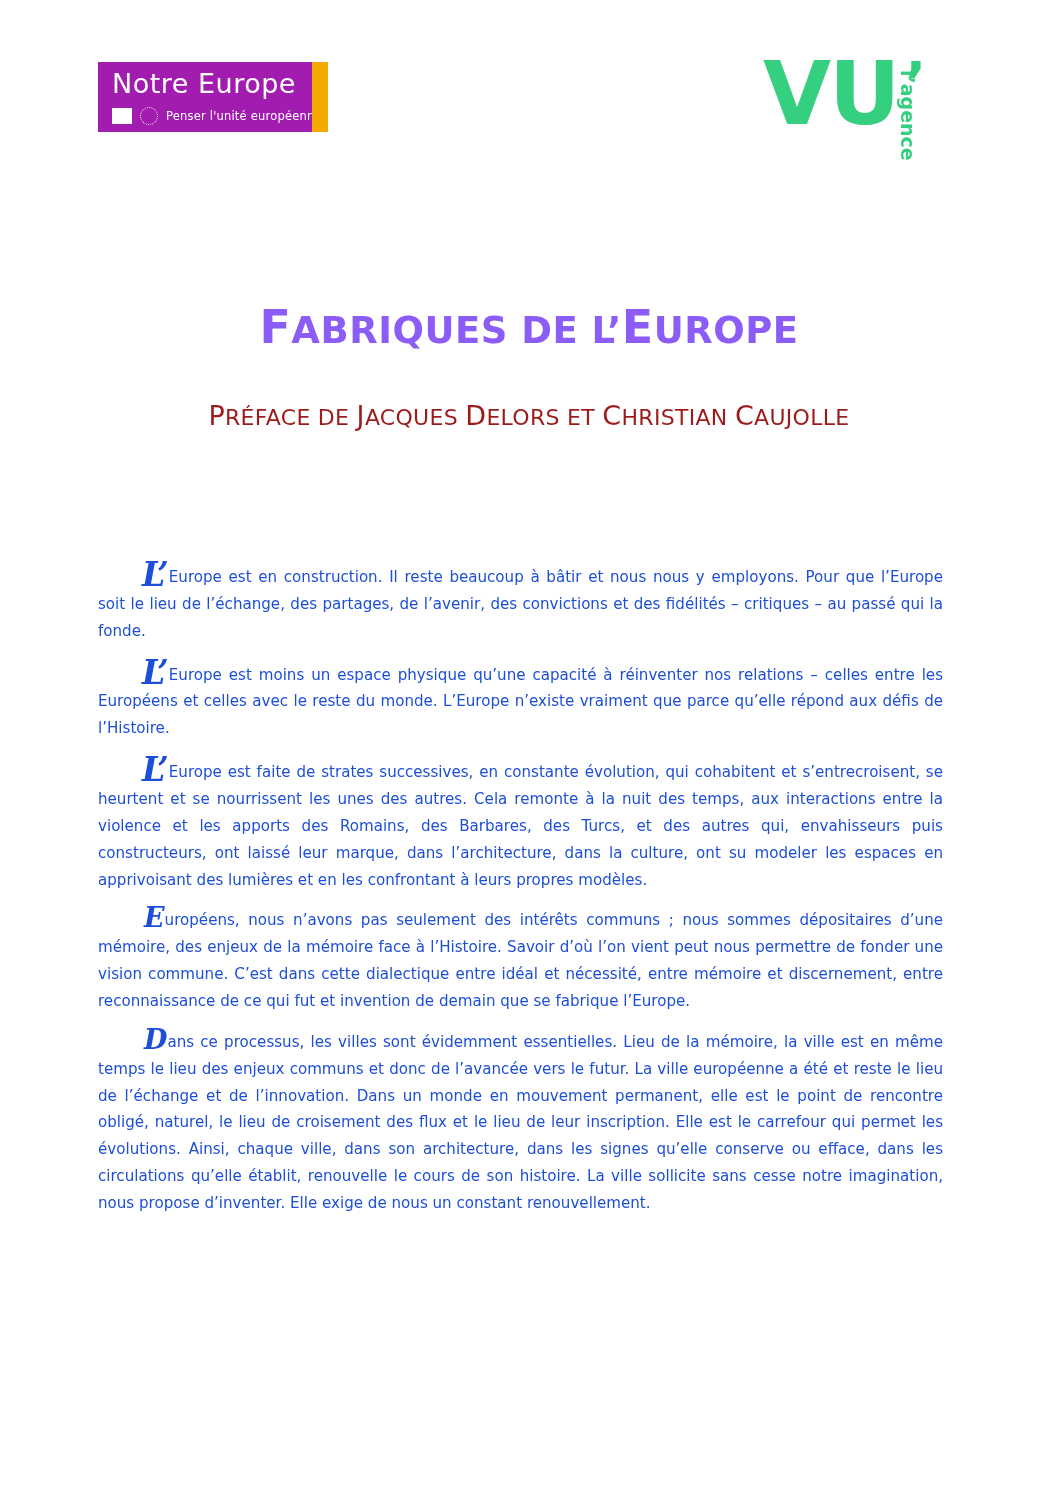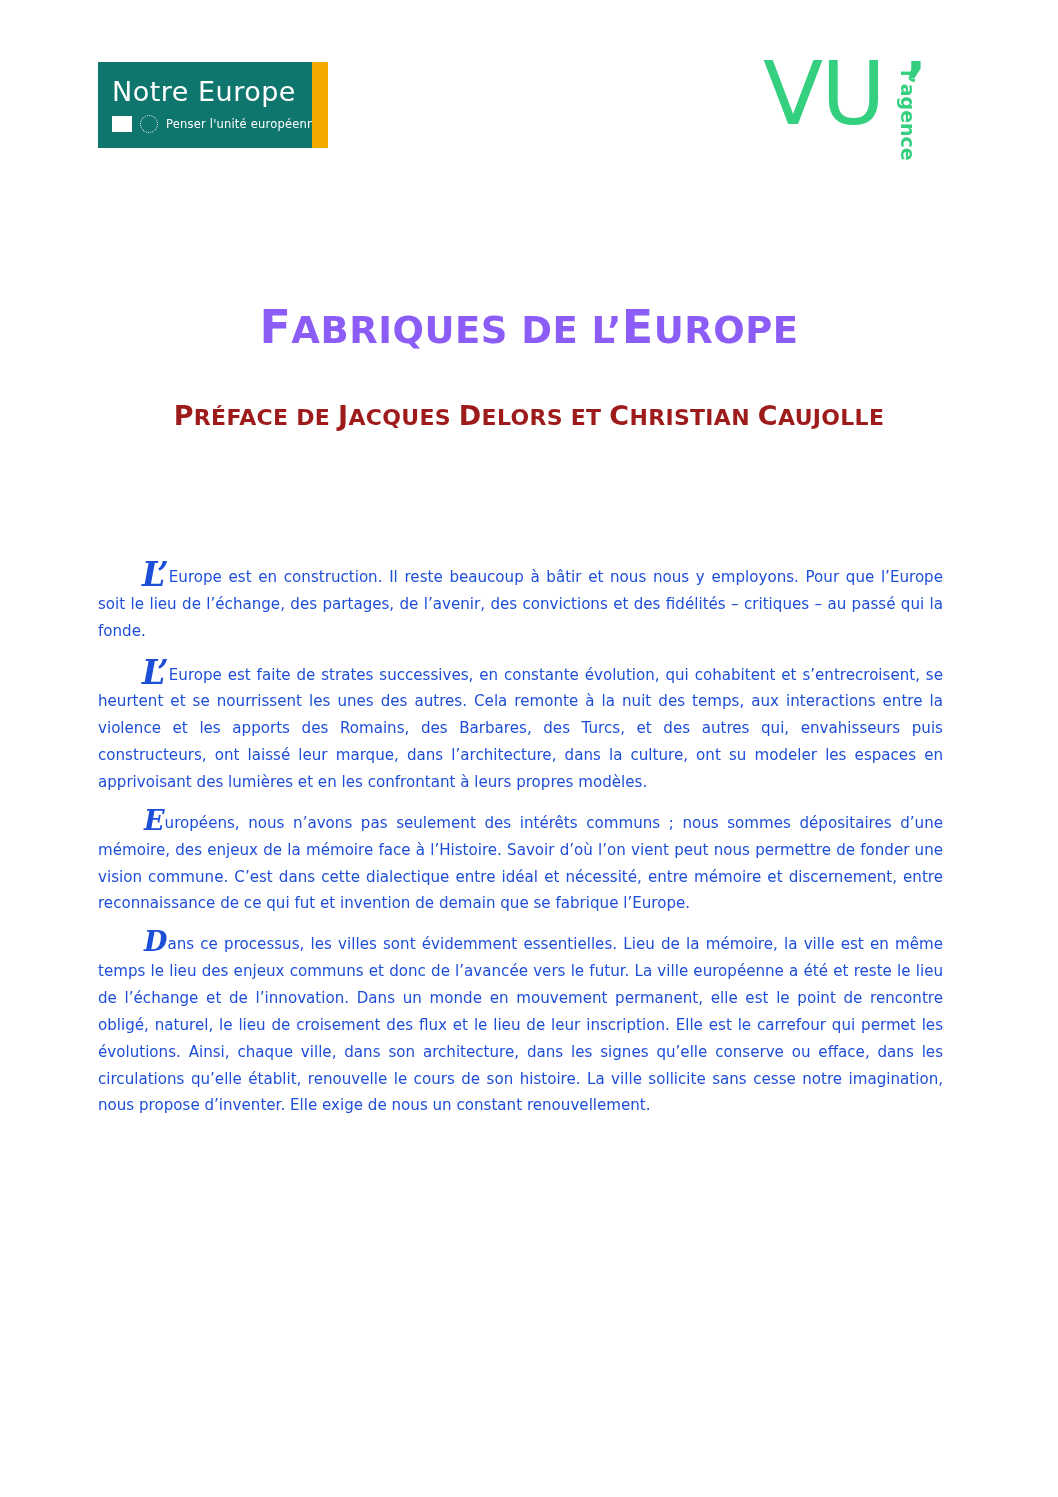--- a/index.html
+++ b/index.html
@@ -15,22 +15,22 @@
     color: #1a1a1a;
     overflow: hidden;
   }
 
   
   .logo-notre-europe {
     position: absolute;
     left: 98px;
     top: 62px;
     width: 230px;
-    height: 86px;
-    background: #0f766e;
+    height: 70px;
+    background: #a21caf;
     display: flex;
     flex-direction: column;
     justify-content: center;
     box-sizing: border-box;
     padding-left: 14px;
   }
   .logo-notre-europe .bar-right {
     position: absolute;
     right: 0;
     top: 0;
@@ -76,21 +76,21 @@
     right: 105px;
     top: 50px;
     width: 190px;
     height: 110px;
   }
   .logo-vu .vu-text {
     position: absolute;
     left: 0;
     top: 0;
     font-family: "DejaVu Sans", sans-serif;
-    font-weight: normal;
+    font-weight: bold;
     font-size: 88px;
     line-height: 1;
     color: #35d07f;
     letter-spacing: -2px;
   }
   .logo-vu .vu-apos {
     position: absolute;
     left: 142px;
     top: 4px;
     font-family: "DejaVu Sans", sans-serif;
@@ -128,21 +128,21 @@
   .doc-title .cap { font-size: 46px; }
 
   .doc-subtitle {
     position: absolute;
     left: 0;
     right: 0;
     top: 400px;
     text-align: center;
     color: #9e1b1b;
     font-family: "DejaVu Sans", sans-serif;
-    font-weight: bold;
+    font-weight: normal;
     font-size: 22px;
     letter-spacing: 0.3px;
   }
   .doc-subtitle .cap { font-size: 27px; }
 
   
   .body-text {
     position: absolute;
     left: 98px;
     top: 560px;
@@ -202,20 +202,23 @@
 <div class="doc-subtitle">
   <span class="cap">P</span><span>RÉFACE DE </span><span class="cap">J</span><span>ACQUES </span><span class="cap">D</span><span>ELORS ET </span><span class="cap">C</span><span>HRISTIAN </span><span class="cap">C</span><span>AUJOLLE</span>
 </div>
 
 <div class="body-text">
 
   <p class="para">
     <span class="dropcap">L’</span><span>Europe est en construction. Il reste beaucoup à bâtir et nous nous y employons. Pour que l’Europe soit le lieu de l’échange, des partages, de l’avenir, des convictions et des fidélités – critiques – au passé qui la fonde.</span>
   </p>
 
+  <p class="para">
+    <span class="dropcap">L’</span><span>Europe est moins un espace physique qu’une capacité à réinventer nos relations – celles entre les Européens et celles avec le reste du monde. L’Europe n’existe vraiment que parce qu’elle répond aux défis de l’Histoire.</span>
+  </p>
 
   <p class="para">
     <span class="dropcap">L’</span><span>Europe est faite de strates successives, en constante évolution, qui cohabitent et s’entrecroisent, se heurtent et se nourrissent les unes des autres. Cela remonte à la nuit des temps, aux interactions entre la violence et les apports des Romains, des Barbares, des Turcs, et des autres qui, envahisseurs puis constructeurs, ont laissé leur marque, dans l’architecture, dans la culture, ont su modeler les espaces en apprivoisant des lumières et en les confrontant à leurs propres modèles.</span>
   </p>
 
   <p class="para">
     <span class="dropcap-sm">E</span><span>uropéens, nous n’avons pas seulement des intérêts communs ; nous sommes dépositaires d’une mémoire, des enjeux de la mémoire face à l’Histoire. Savoir d’où l’on vient peut nous permettre de fonder une vision commune. C’est dans cette dialectique entre idéal et nécessité, entre mémoire et discernement, entre reconnaissance de ce qui fut et invention de demain que se fabrique l’Europe.</span>
   </p>
 
   <p class="para">

